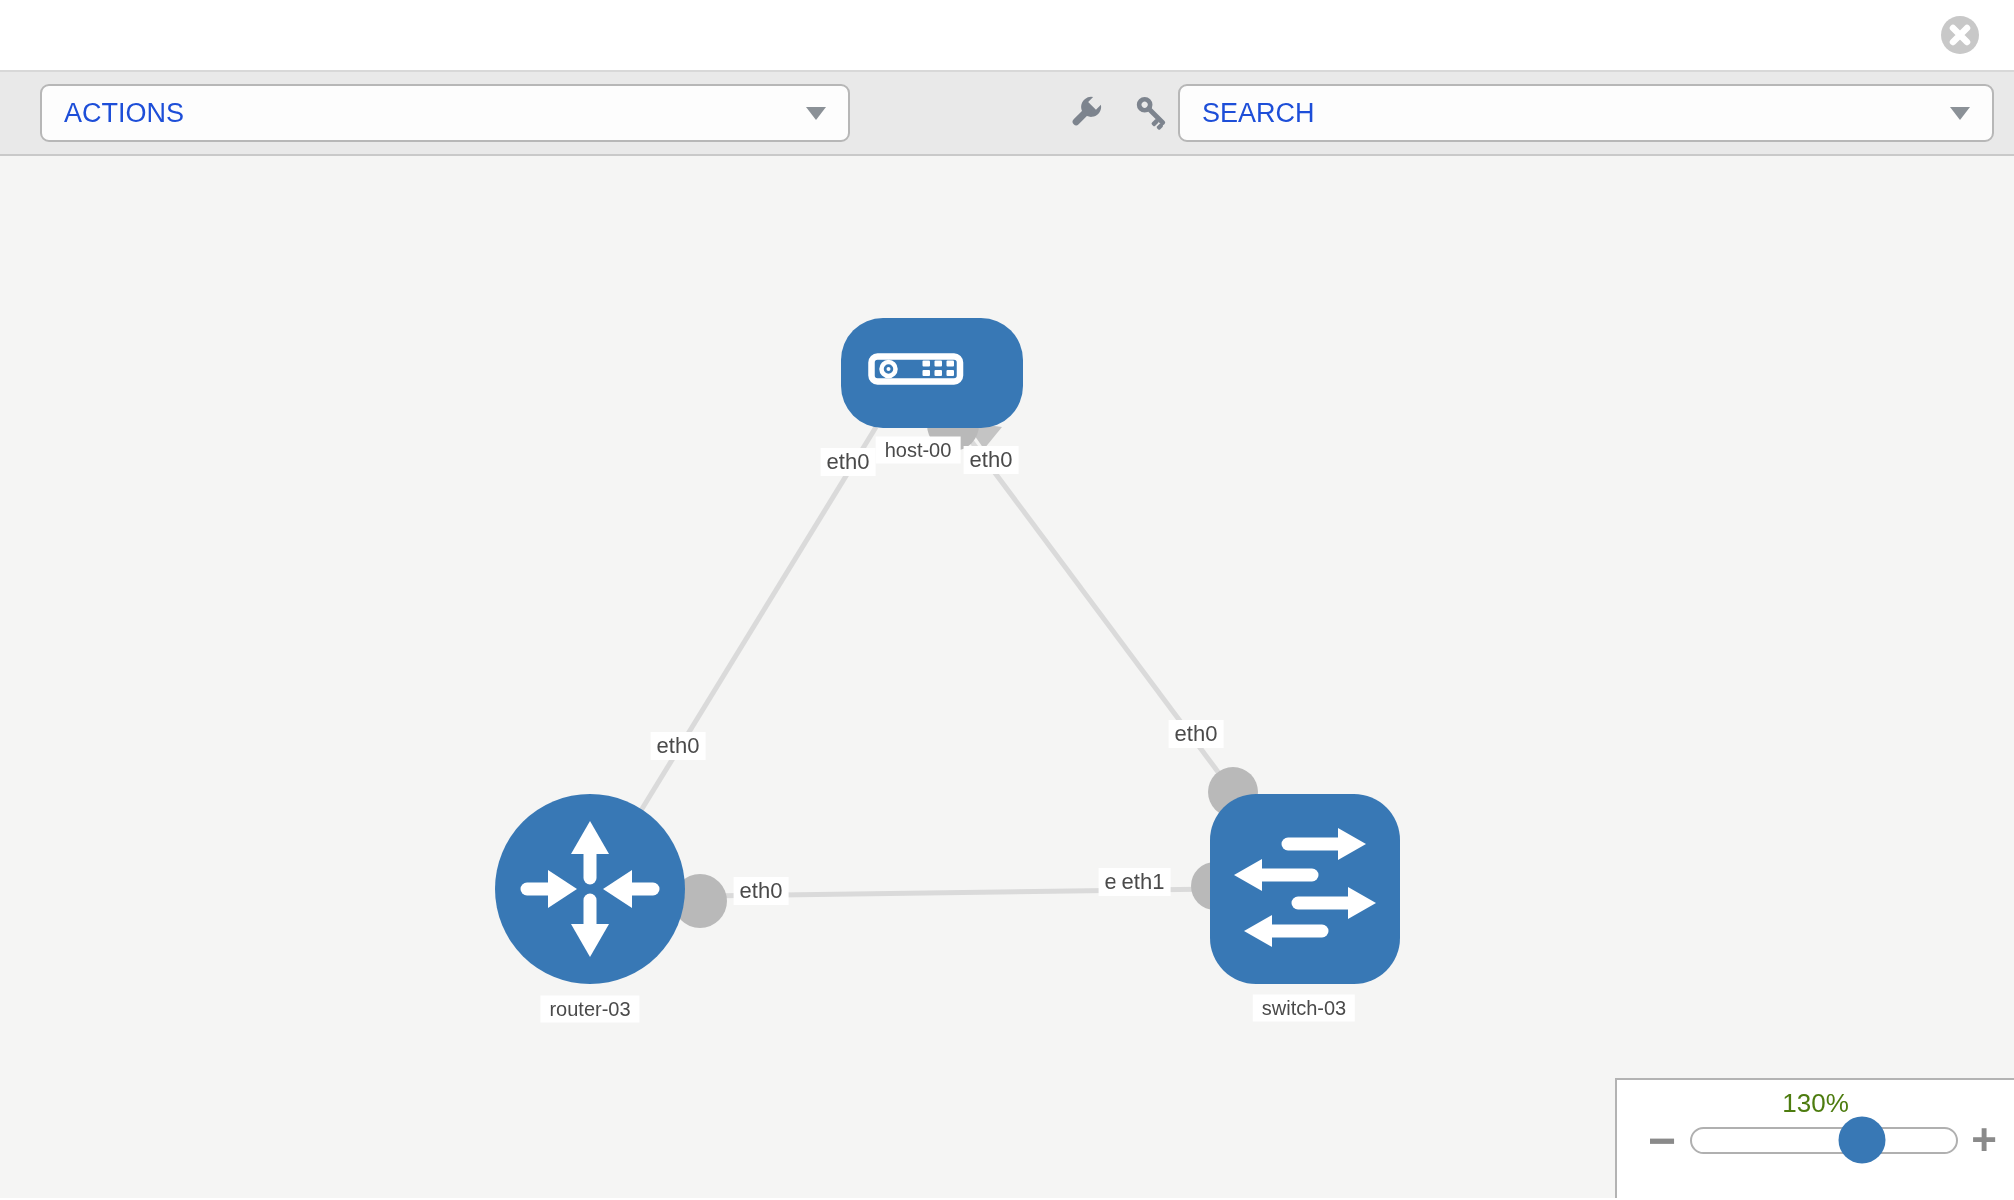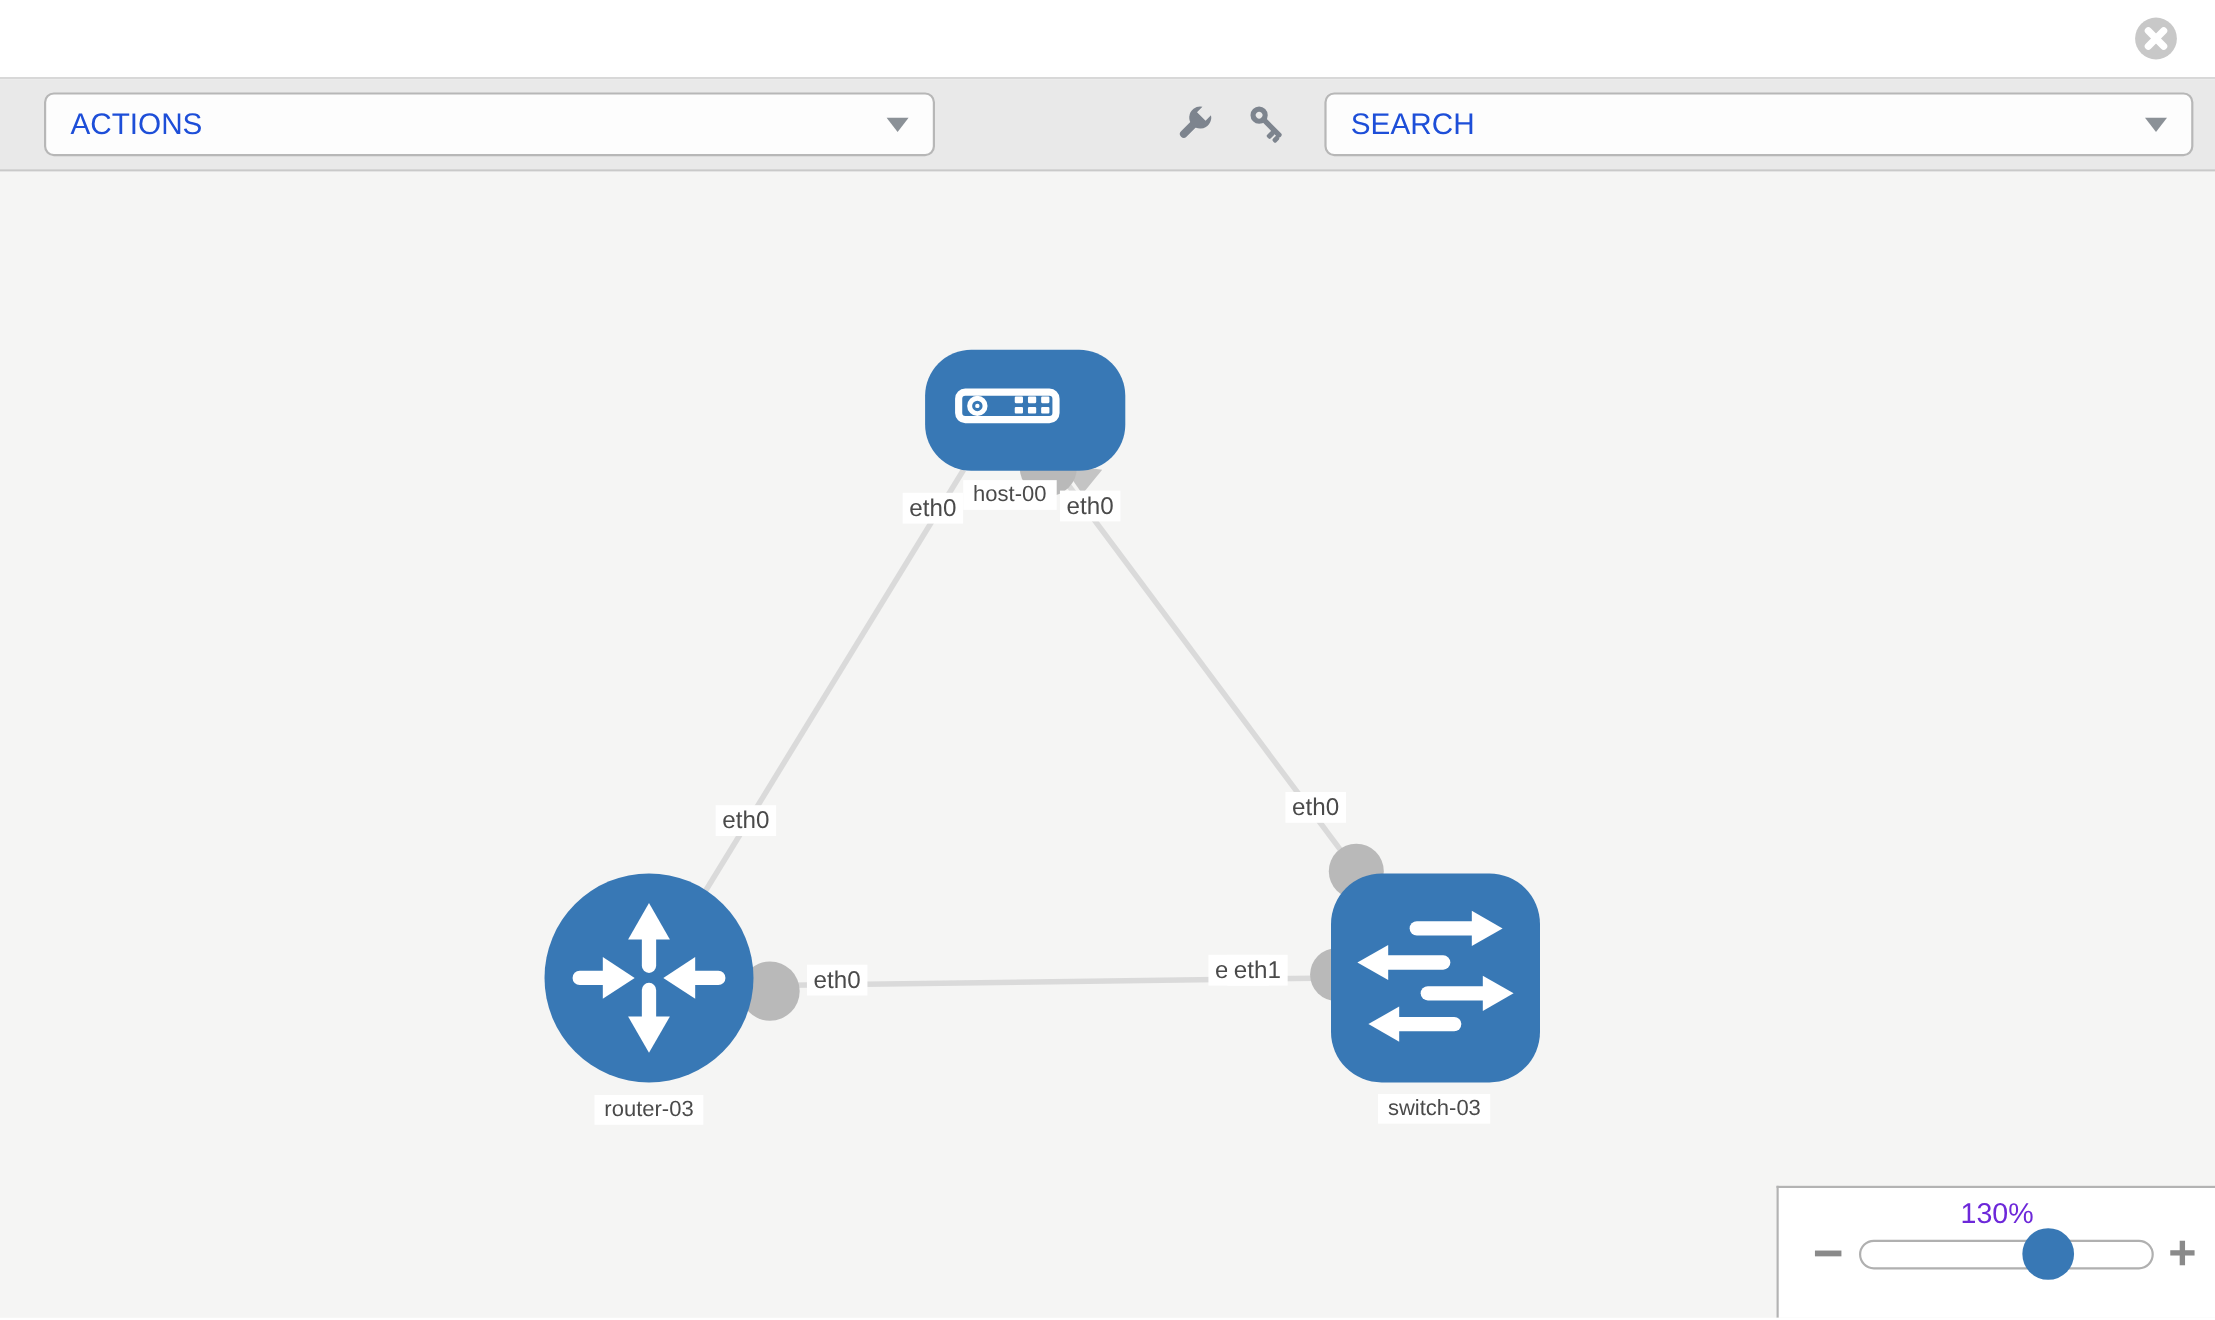--- a/index.html
+++ b/index.html
@@ -26,21 +26,21 @@
     height:84px;background:#e9e9e9;border-bottom:2px solid #c9c9c9;
     display:flex;align-items:center;
     padding:0 20px 0 40px;box-sizing:border-box;
   }
   .select{
     height:58px;background:#fdfdfd;border:2px solid #b7b7b7;border-radius:9px;
     display:flex;align-items:center;box-sizing:border-box;
     padding:0 22px;font-size:27px;color:#1d4ed8;cursor:pointer;
   }
   .actions-select{width:810px;}
-  .search-select{flex:1;margin-left:26px;}
+  .search-select{flex:1;}
   .chevron{
     margin-left:auto;width:0;height:0;
     border-left:10px solid transparent;border-right:10px solid transparent;
     border-top:13px solid #8b9197;
   }
   .tool-btn{
     width:46px;height:46px;padding:0;border:none;background:transparent;cursor:pointer;
     display:flex;align-items:center;justify-content:center;
   }
   .tool-btn.wrench{margin-left:212px;}
@@ -57,21 +57,21 @@
   .node-label{font-size:20px;padding:2px 9px;}
   .port-label{font-size:22px;padding:1px 6px;}
   
   .zoom-panel{
     position:absolute;right:0;bottom:0;width:397px;height:118px;
     background:#ffffff;border-top:2px solid #b3b3b3;border-left:2px solid #b3b3b3;
     box-sizing:content-box;
   }
   .zoom-value{
     position:absolute;left:0;right:0;top:8px;text-align:center;
-    font-size:26px;color:#6d28d9;
+    font-size:26px;color:#4d7c0f;
   }
   .zoom-minus,.zoom-plus{
     position:absolute;top:60px;transform:translate(-50%,-50%);
     color:#8a8a8a;font-weight:bold;cursor:pointer;user-select:none;
   }
   .zoom-minus{left:45px;font-size:48px;}
   .zoom-plus{left:367px;font-size:44px;}
   .zoom-track{
     position:absolute;left:73px;top:47px;width:268px;height:27px;
     border:2px solid #b0b0b0;border-radius:16px;background:#ffffff;

